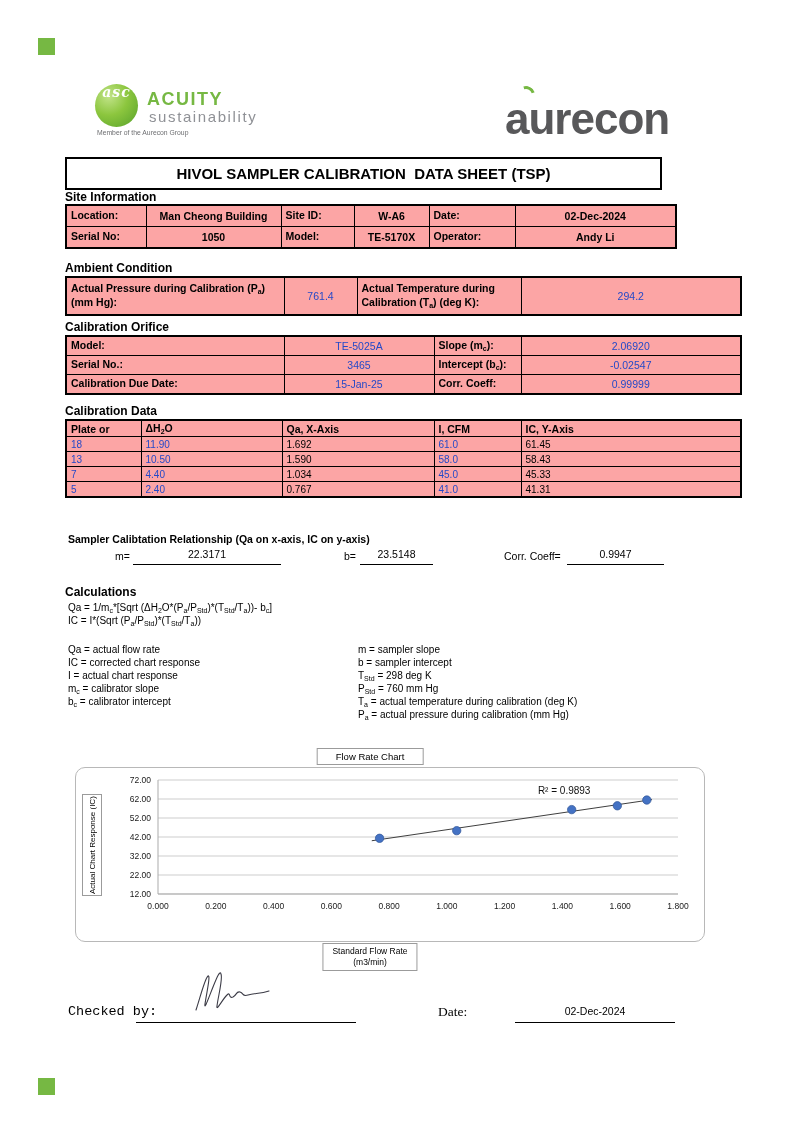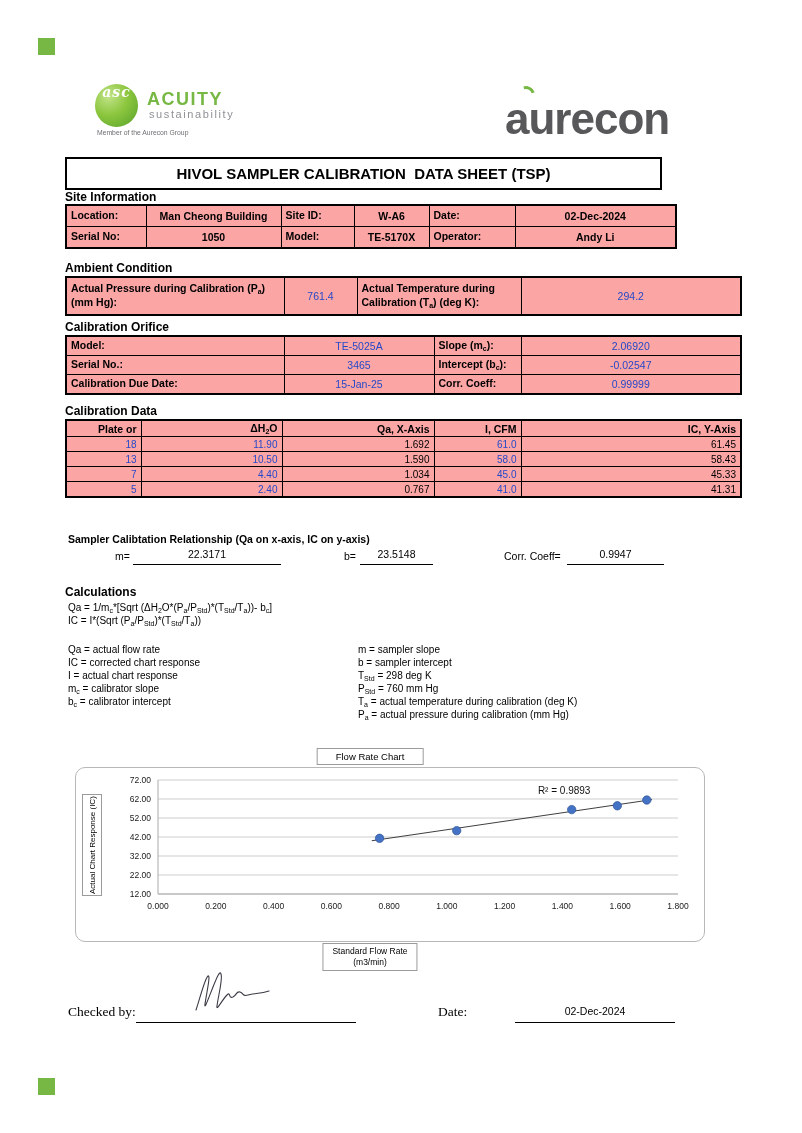--- a/index.html
+++ b/index.html
@@ -18,21 +18,21 @@
 
   
   .acuity{position:absolute;left:95px;top:84px;width:220px;height:52px}
   .acuity-ball{position:absolute;left:0;top:0;width:43px;height:43px;border-radius:50%;
      background:radial-gradient(circle at 32% 28%, #c2e48a 0%, #8cc63e 45%, #55a02a 100%);
      display:flex;align-items:flex-start;justify-content:center}
   .acuity-ball span{color:#fff;font-style:italic;font-weight:bold;font-size:14px;letter-spacing:1px;
      font-family:"DejaVu Serif",serif}
   .acuity-name{position:absolute;left:52px;top:5px;font-size:18px;font-weight:bold;letter-spacing:1.5px;
      color:var(--brand-green)}
-  .acuity-sub{position:absolute;left:54px;top:24px;font-size:11px;letter-spacing:1.6px;color:#8f9196}
+  .acuity-sub{position:absolute;left:54px;top:24px;font-size:15px;letter-spacing:1.6px;color:#8f9196}
   .acuity-member{position:absolute;left:2px;top:45px;font-size:6.8px;color:#6d6e71;white-space:nowrap}
 
   .aurecon{position:absolute;left:505px;top:88px;width:180px;height:48px}
   .aurecon-word{position:absolute;left:0;top:6px;font-size:44px;font-weight:bold;letter-spacing:-1px;
      color:var(--aurecon-gray)}
   .aurecon-accent{position:absolute;left:12px;top:-2px;width:12px;height:12px;border:3.5px solid transparent;
      border-top-color:var(--brand-green);border-radius:50%;transform:rotate(28deg)}
 
   .title-box{position:absolute;left:65px;top:157px;width:593px;height:29px;border:2px solid #000;
      display:flex;align-items:center;justify-content:center;font-size:15px;font-weight:bold;white-space:pre}
@@ -40,21 +40,21 @@
   .sec-heading{position:absolute;left:65px;width:610px;text-align:left;font-size:12px;font-weight:bold}
 
   table.tbl{position:absolute;left:65px;border-collapse:collapse;table-layout:fixed;background:#fca5a5;border:2px solid #000}
   table.tbl td{border:1px solid #000;font-size:10.5px;padding:1px 4px;vertical-align:middle;overflow:hidden}
   td.lbl{font-weight:bold;text-align:left;line-height:1.3}
   td.val-b{font-weight:bold;text-align:center}
   td.val-blue{color:var(--entered-blue);text-align:center}
   .site-tbl td{height:18px}
   .amb-tbl td{height:34px}
   .ori-tbl td{height:16px}
-  .cal-tbl td{text-align:right}
+  .cal-tbl td{text-align:left}
   .cal-tbl tr.hdr td{height:13px;font-weight:bold;font-size:10.5px}
   .cal-tbl tr.dat td{height:12px;font-size:10px}
   td.c-blue{color:var(--entered-blue)}
 
   .rel-heading{position:absolute;left:68px;top:533px;font-size:10.5px;font-weight:bold}
   .rel-lab{position:absolute;top:550px;font-size:10.5px}
   .rel-underline{position:absolute;top:548px;height:16px;border-bottom:1.5px solid #000;
      text-align:center;font-size:10.5px}
 
   .formula{position:absolute;left:68px;font-size:10px}
@@ -67,21 +67,21 @@
      border:1px solid #b8b8b8;border-radius:10px;background:#fff}
   .y-label-box{position:absolute;left:6px;top:26px;width:18px;height:100px;border:1px solid #9b9b9b;
      display:flex;align-items:center;justify-content:center;font-size:8px;
      writing-mode:vertical-rl;transform:rotate(180deg);white-space:nowrap}
   #chart-svg{position:absolute;left:18px;top:4px}
   #chart-svg text{font-family:"Liberation Sans",sans-serif;font-size:8.5px;fill:#1a1a1a}
   #chart-svg text.r2{font-size:10px;fill:#111}
   .x-label-box{position:absolute;left:370px;top:943px;transform:translateX(-50%);
      border:1px solid #9b9b9b;padding:2px 9px;font-size:8.5px;text-align:center;line-height:1.3;background:#fff}
 
-  .checked-label{position:absolute;left:68px;top:1004px;font-family:Liberation Serif, serif;font-size:13.5px}
+  .checked-label{position:absolute;left:68px;top:1004px;font-family:Liberation Mono, monospace;font-size:13.5px}
   .checked-line{position:absolute;left:136px;top:1001px;width:220px;height:21px;border-bottom:1.3px solid #000}
   .signature{position:absolute;left:190px;top:966px}
   .date-label{position:absolute;left:438px;top:1004px;font-family:"Liberation Serif",serif;font-size:13.5px}
   .date-line{position:absolute;left:515px;top:1001px;width:160px;height:21px;border-bottom:1.3px solid #000;text-align:center}
   .date-line span{display:block;padding-top:4px;font-size:10.5px}
 </style>
 </head>
 <body>
 
 <div class="page">

